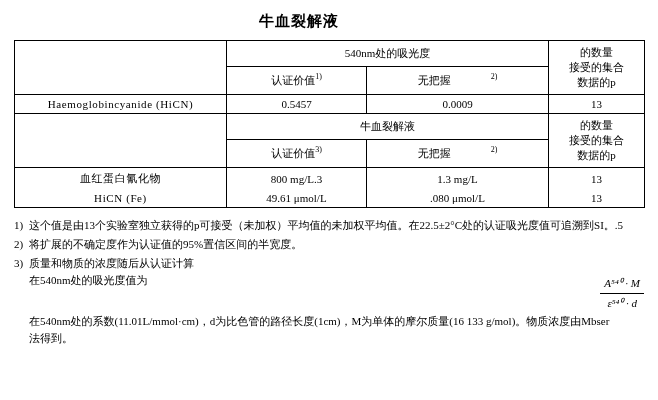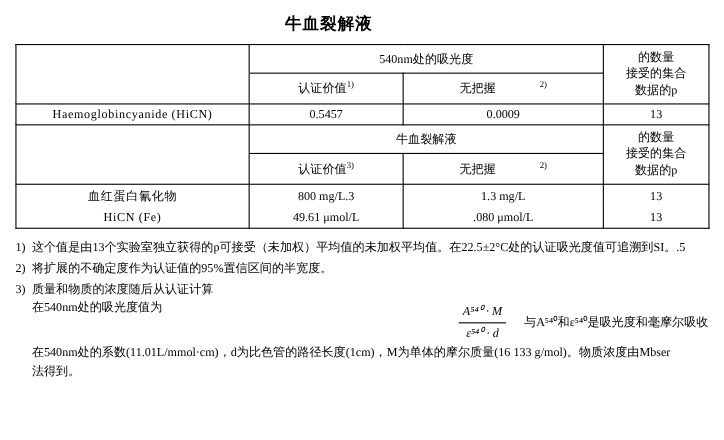--- a/index.html
+++ b/index.html
@@ -211,20 +211,19 @@
 
     <div class="note">
       <span class="marker"><sup>3)</sup></span>
       <span class="note-body">质量和物质的浓度随后从认证计算</span>
       <span class="indent-line">在540nm处的吸光度值为</span>
       <div class="formula-wrap">
         <span class="frac">
           <span class="num">A⁵⁴⁰ · M</span>
           <span class="den">ε⁵⁴⁰ · d</span>
         </span>
-        <span class="formula-tail">与A⁵⁴⁰和ε⁵⁴⁰是吸光度和毫摩尔吸收</span>
       </div>
       <span class="indent-line">在540nm处的系数(11.01L/mmol·cm)，d为比色管的路径长度(1cm)，M为单体的摩尔质量(16 133  g/mol)。物质浓度由Mbser</span>
       <span class="indent-line">法得到。</span>
     </div>
 
   </div>
 </div>
 
 </body></html>

